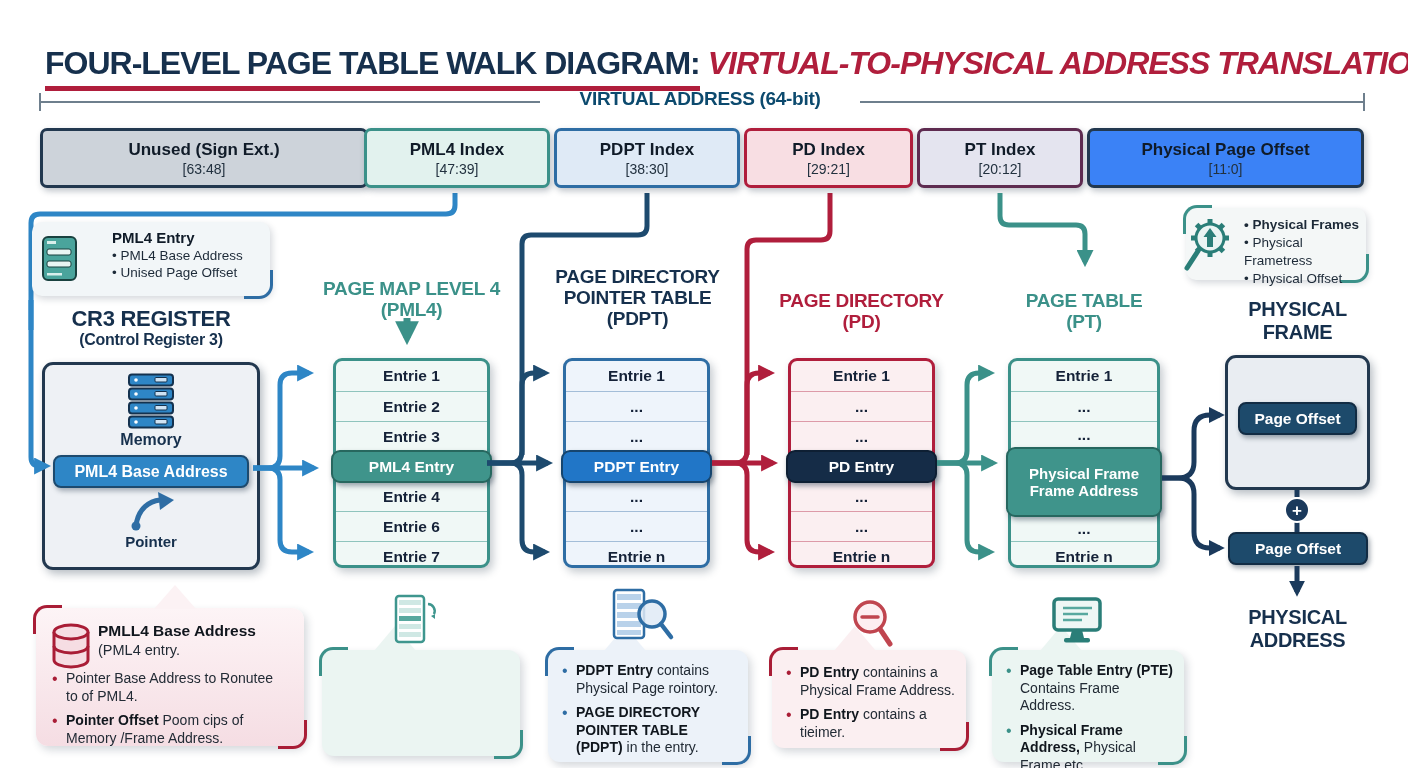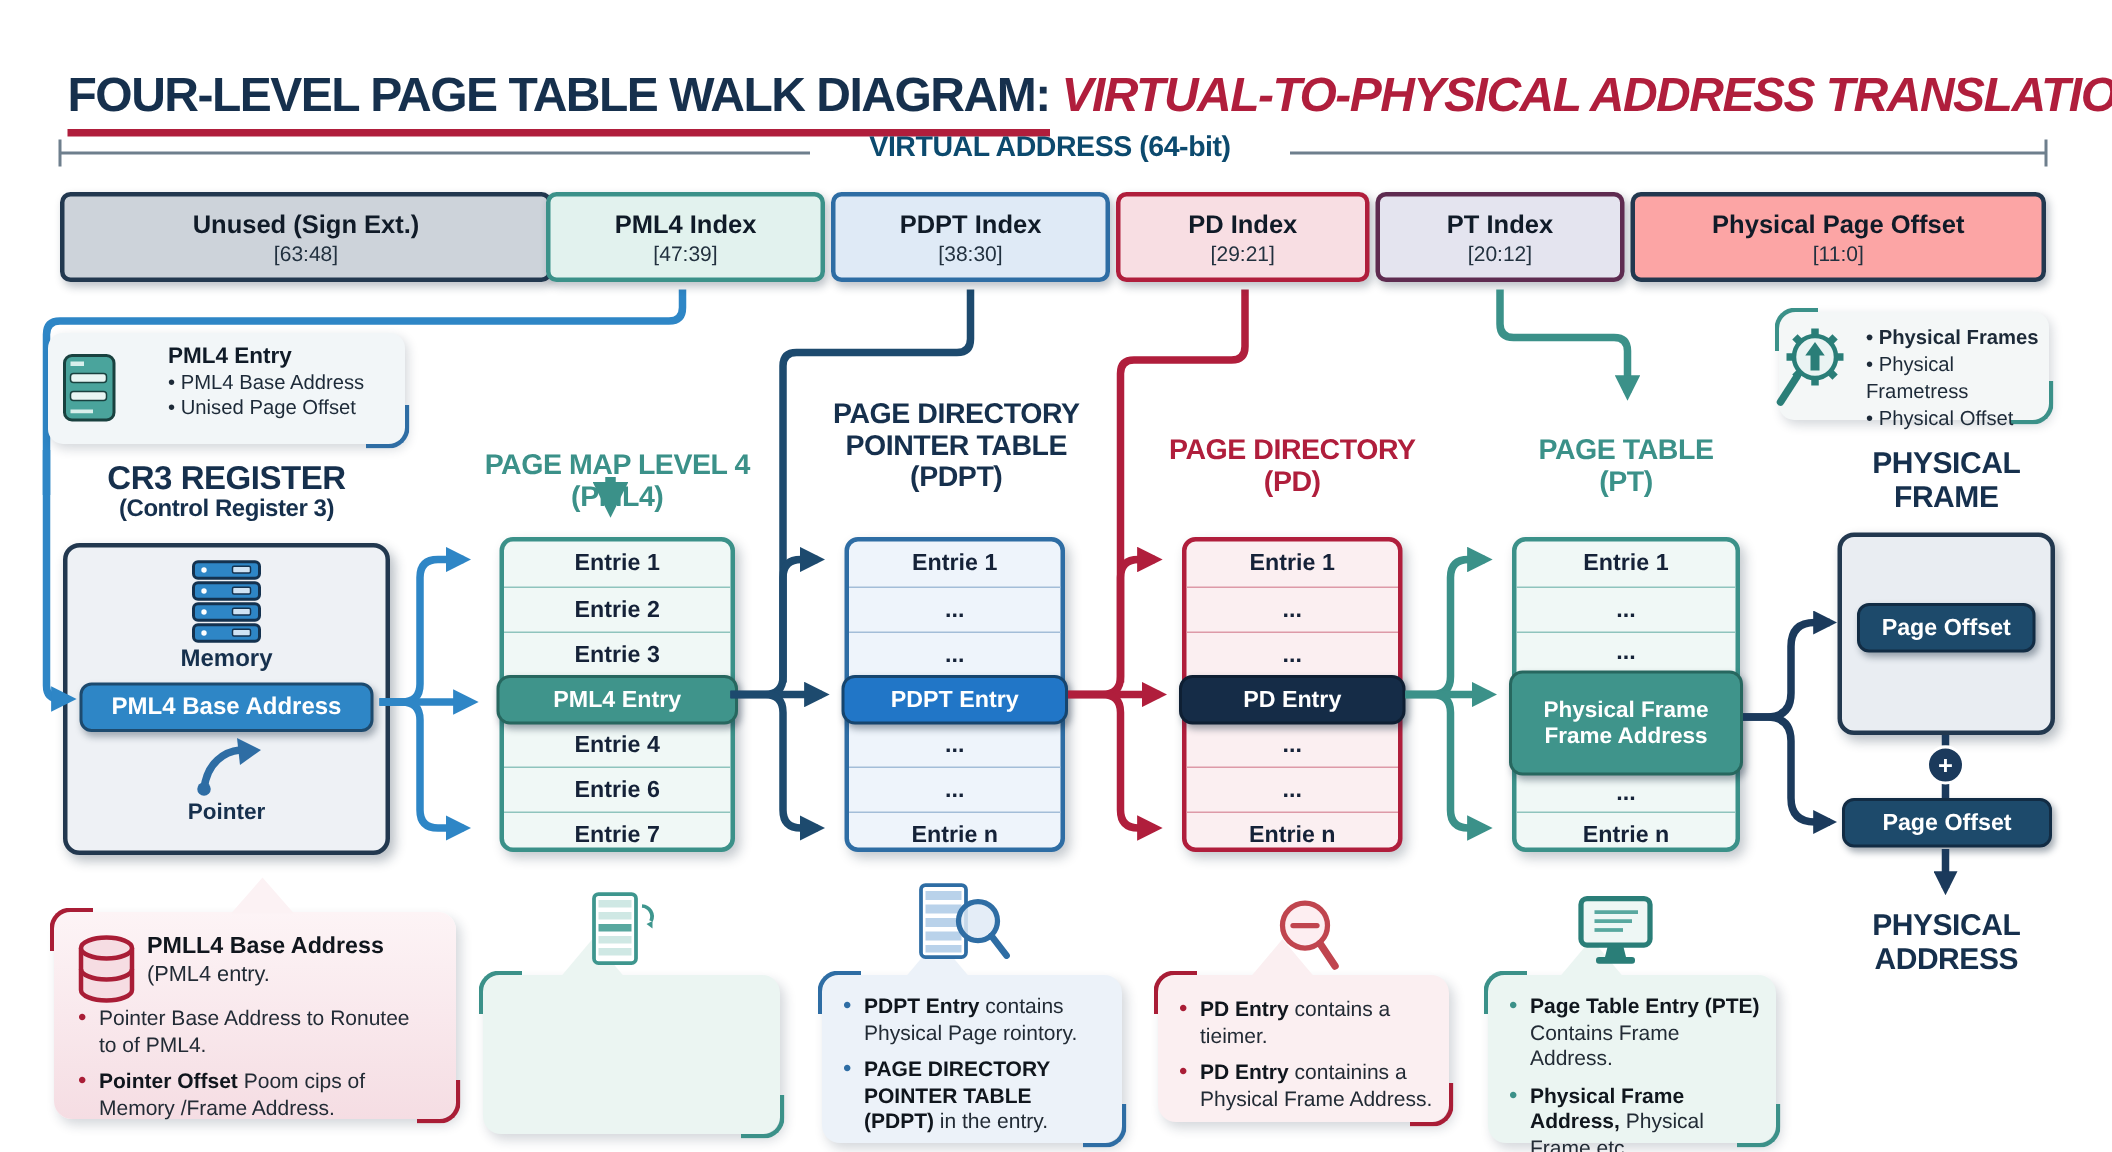--- a/index.html
+++ b/index.html
@@ -139,21 +139,21 @@
     <div class="l2">[38:30]</div>
   </div>
   <div class="abs seg" style="left:744px;width:169px;background:#f8dee3;border-color:#b01e3c;">
     <div class="l1">PD Index</div>
     <div class="l2">[29:21]</div>
   </div>
   <div class="abs seg" style="left:917px;width:166px;background:#e4e4ef;border-color:#5e2b50;">
     <div class="l1">PT Index</div>
     <div class="l2">[20:12]</div>
   </div>
-  <div class="abs seg" style="left:1087px;width:277px;background:#fca5a5;">
+  <div class="abs seg" style="left:1087px;width:277px;background:#3b82f6;">
     <div class="l1">Physical Page Offset</div>
     <div class="l2">[11:0]</div>
   </div>
 
   <div class="abs note note1">
     <div class="acc br navy"></div>
     <svg class="abs" style="left:8px;top:12px;" width="40" height="50" viewBox="0 0 40 50">
       <rect x="3" y="3" width="33" height="43" rx="5" fill="#4aa49c" stroke="#19413f" stroke-width="2"></rect>
       <rect x="7" y="7" width="9" height="3" fill="#d9efec"></rect>
       <rect x="7" y="15" width="24" height="6" rx="2" fill="#e8f5f3" stroke="#19413f" stroke-width="1"></rect>
@@ -220,21 +220,21 @@
     <div class="mem">Memory</div>
     <div class="bluepill">PML4 Base Address</div>
     <svg style="margin-top:4px;" width="50" height="40" viewBox="0 0 50 40">
       <path d="M10,34 C12,16 24,9 34,8" stroke="#2e6da4" stroke-width="5" fill="none"></path>
       <path d="M32,0 L48,8 L34,18 Z" fill="#2e6da4"></path>
       <circle cx="10" cy="34" r="4.5" fill="#2e6da4"></circle>
     </svg>
     <div class="ptr">Pointer</div>
   </div>
 
-  <div class="abs ctr" style="left:320px;top:278px;width:183px;margin-top:22px;">
+  <div class="abs ctr" style="left:320px;top:278px;width:183px;">
     <div class="hd teal-t">PAGE MAP LEVEL 4</div>
     <div class="hd teal-t">(PML4)</div>
   </div>
   <div class="abs ctr" style="left:545px;top:266px;width:185px;">
     <div class="hd navy-t">PAGE DIRECTORY</div>
     <div class="hd navy-t">POINTER TABLE</div>
     <div class="hd navy-t">(PDPT)</div>
   </div>
   <div class="abs ctr" style="left:770px;top:290px;width:183px;">
     <div class="hd red-t">PAGE DIRECTORY</div>
@@ -335,22 +335,22 @@
       <li><b>PDPT Entry</b><span> contains Physical Page rointory.</span></li>
       <li><b>PAGE DIRECTORY POINTER TABLE (PDPT)</b><span> in the entry.</span></li>
     </ul>
   </div>
 
   <div class="abs co co4 redc">
     <div class="tail"></div>
     <div class="acc tl red"></div>
     <div class="acc br red"></div>
     <ul>
+      <li><b>PD Entry</b><span> containins a Physical Frame Address.</span></li>
       <li><b>PD Entry</b><span> contains a tieimer.</span></li>
-      <li><b>PD Entry</b><span> containins a Physical Frame Address.</span></li>
     </ul>
   </div>
 
   <div class="abs co co5 tealc">
     <div class="tail"></div>
     <div class="acc tl teal"></div>
     <div class="acc br teal"></div>
     <ul>
       <li><b>Page Table Entry (PTE)</b><span> Contains Frame Address.</span></li>
       <li><b>Physical Frame Address,</b><span> Physical Frame etc.</span></li>

